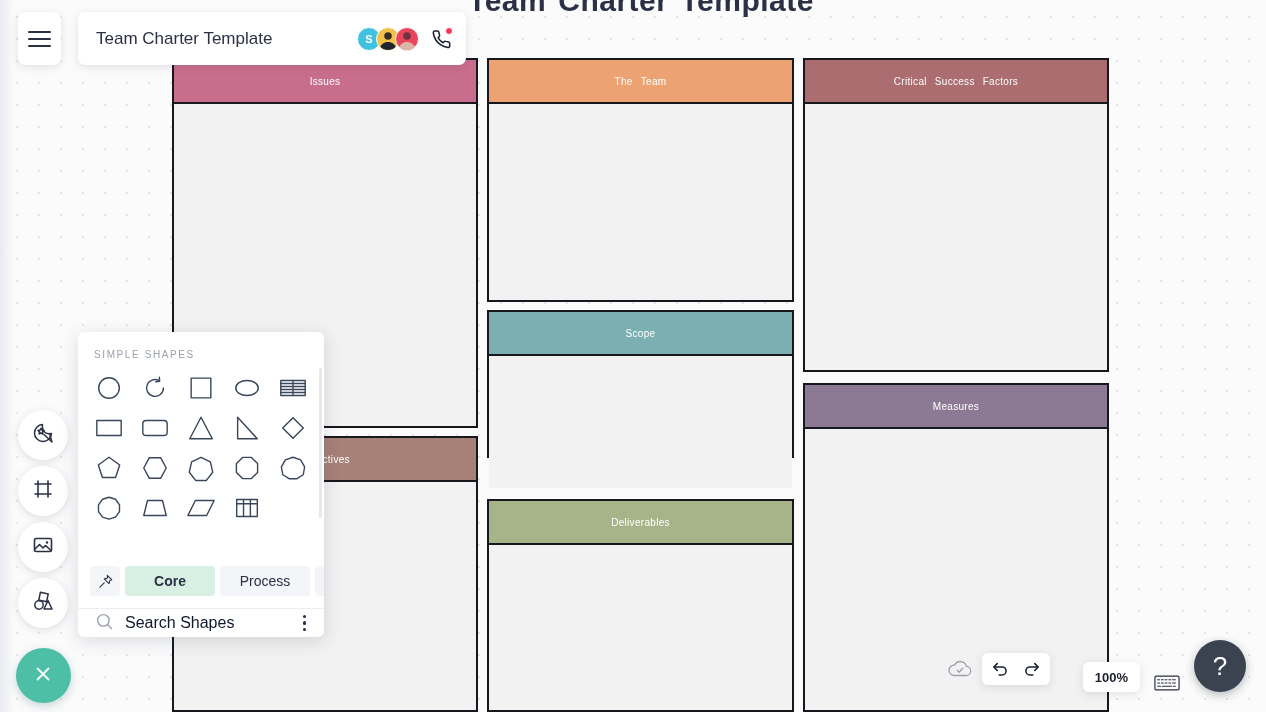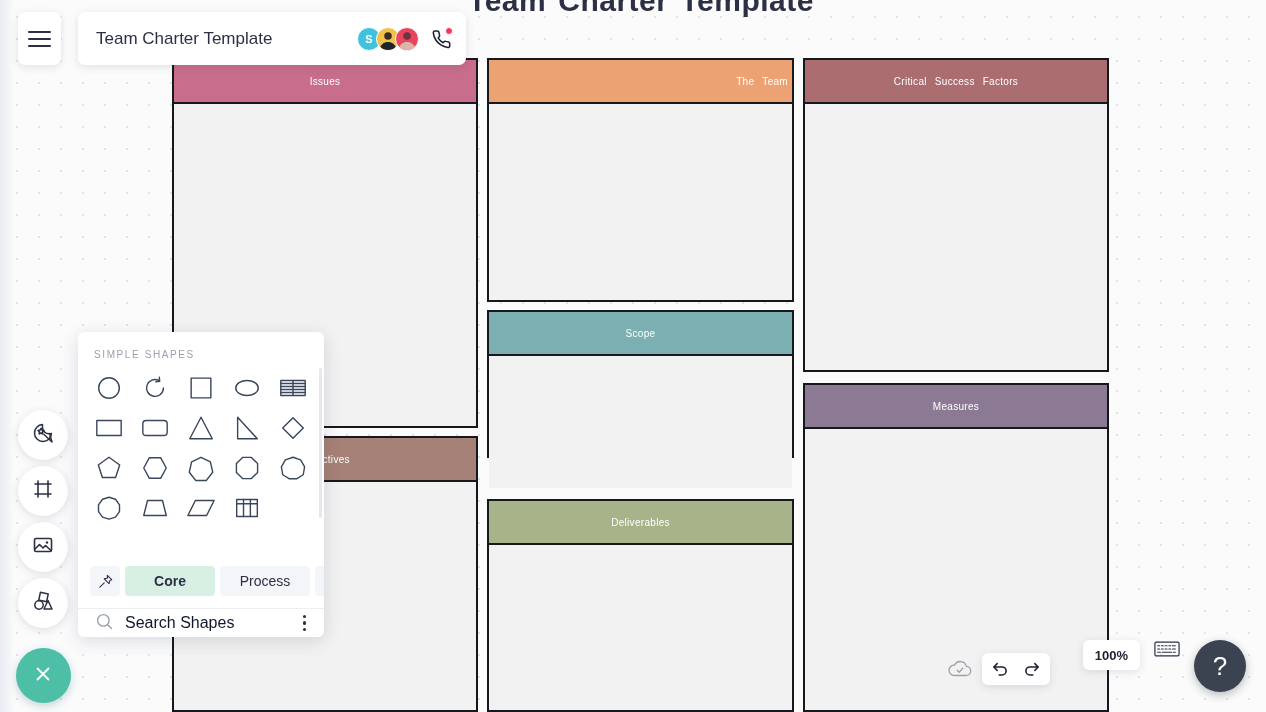--- a/index.html
+++ b/index.html
@@ -320,21 +320,21 @@
     cursor: pointer;
     color: #1c2030;
     width: 24px;
     height: 24px;
   }
   .bottom-right-cluster {
     position: absolute;
     right: 20px;
     bottom: 20px;
     display: flex;
-    align-items: flex-start;
+    align-items: flex-end;
     gap: 14px;
     z-index: 42;
   }
   .zoom-pill {
     background: #ffffff;
     border-radius: 6px;
     box-shadow: 0 2px 8px rgba(40,48,70,0.13);
     height: 30px;
     padding: 0 12px;
     display: flex;
@@ -383,21 +383,21 @@
           </div>
           <div class="card-body" style="height: 322px;"></div>
         </div>
         <div class="card" style="left: 172px; top: 436px; width: 306px; height: 276px;">
           <div class="card-head" style="background: rgb(166, 129, 119);">
             <div class="card-head-label"><span>Objectives</span></div>
           </div>
           <div class="card-body" style="height: 228px;"></div>
         </div>
         <div class="card" style="left: 487px; top: 58px; width: 307px; height: 244px;">
-          <div class="card-head" style="background: rgb(237, 162, 115); justify-content: flex-end;">
+          <div class="card-head" style="background: rgb(237, 162, 115);">
             <div class="card-head-label"><span>The</span><span>Team</span></div>
           </div>
           <div class="card-body" style="height: 196px;"></div>
         </div>
         <div class="card" style="left: 487px; top: 310px; width: 307px; height: 148px;">
           <div class="card-head" style="background: rgb(123, 175, 177);">
             <div class="card-head-label"><span>Scope</span></div>
           </div>
           <div class="card-body" style="height: 132px;"></div>
         </div>

